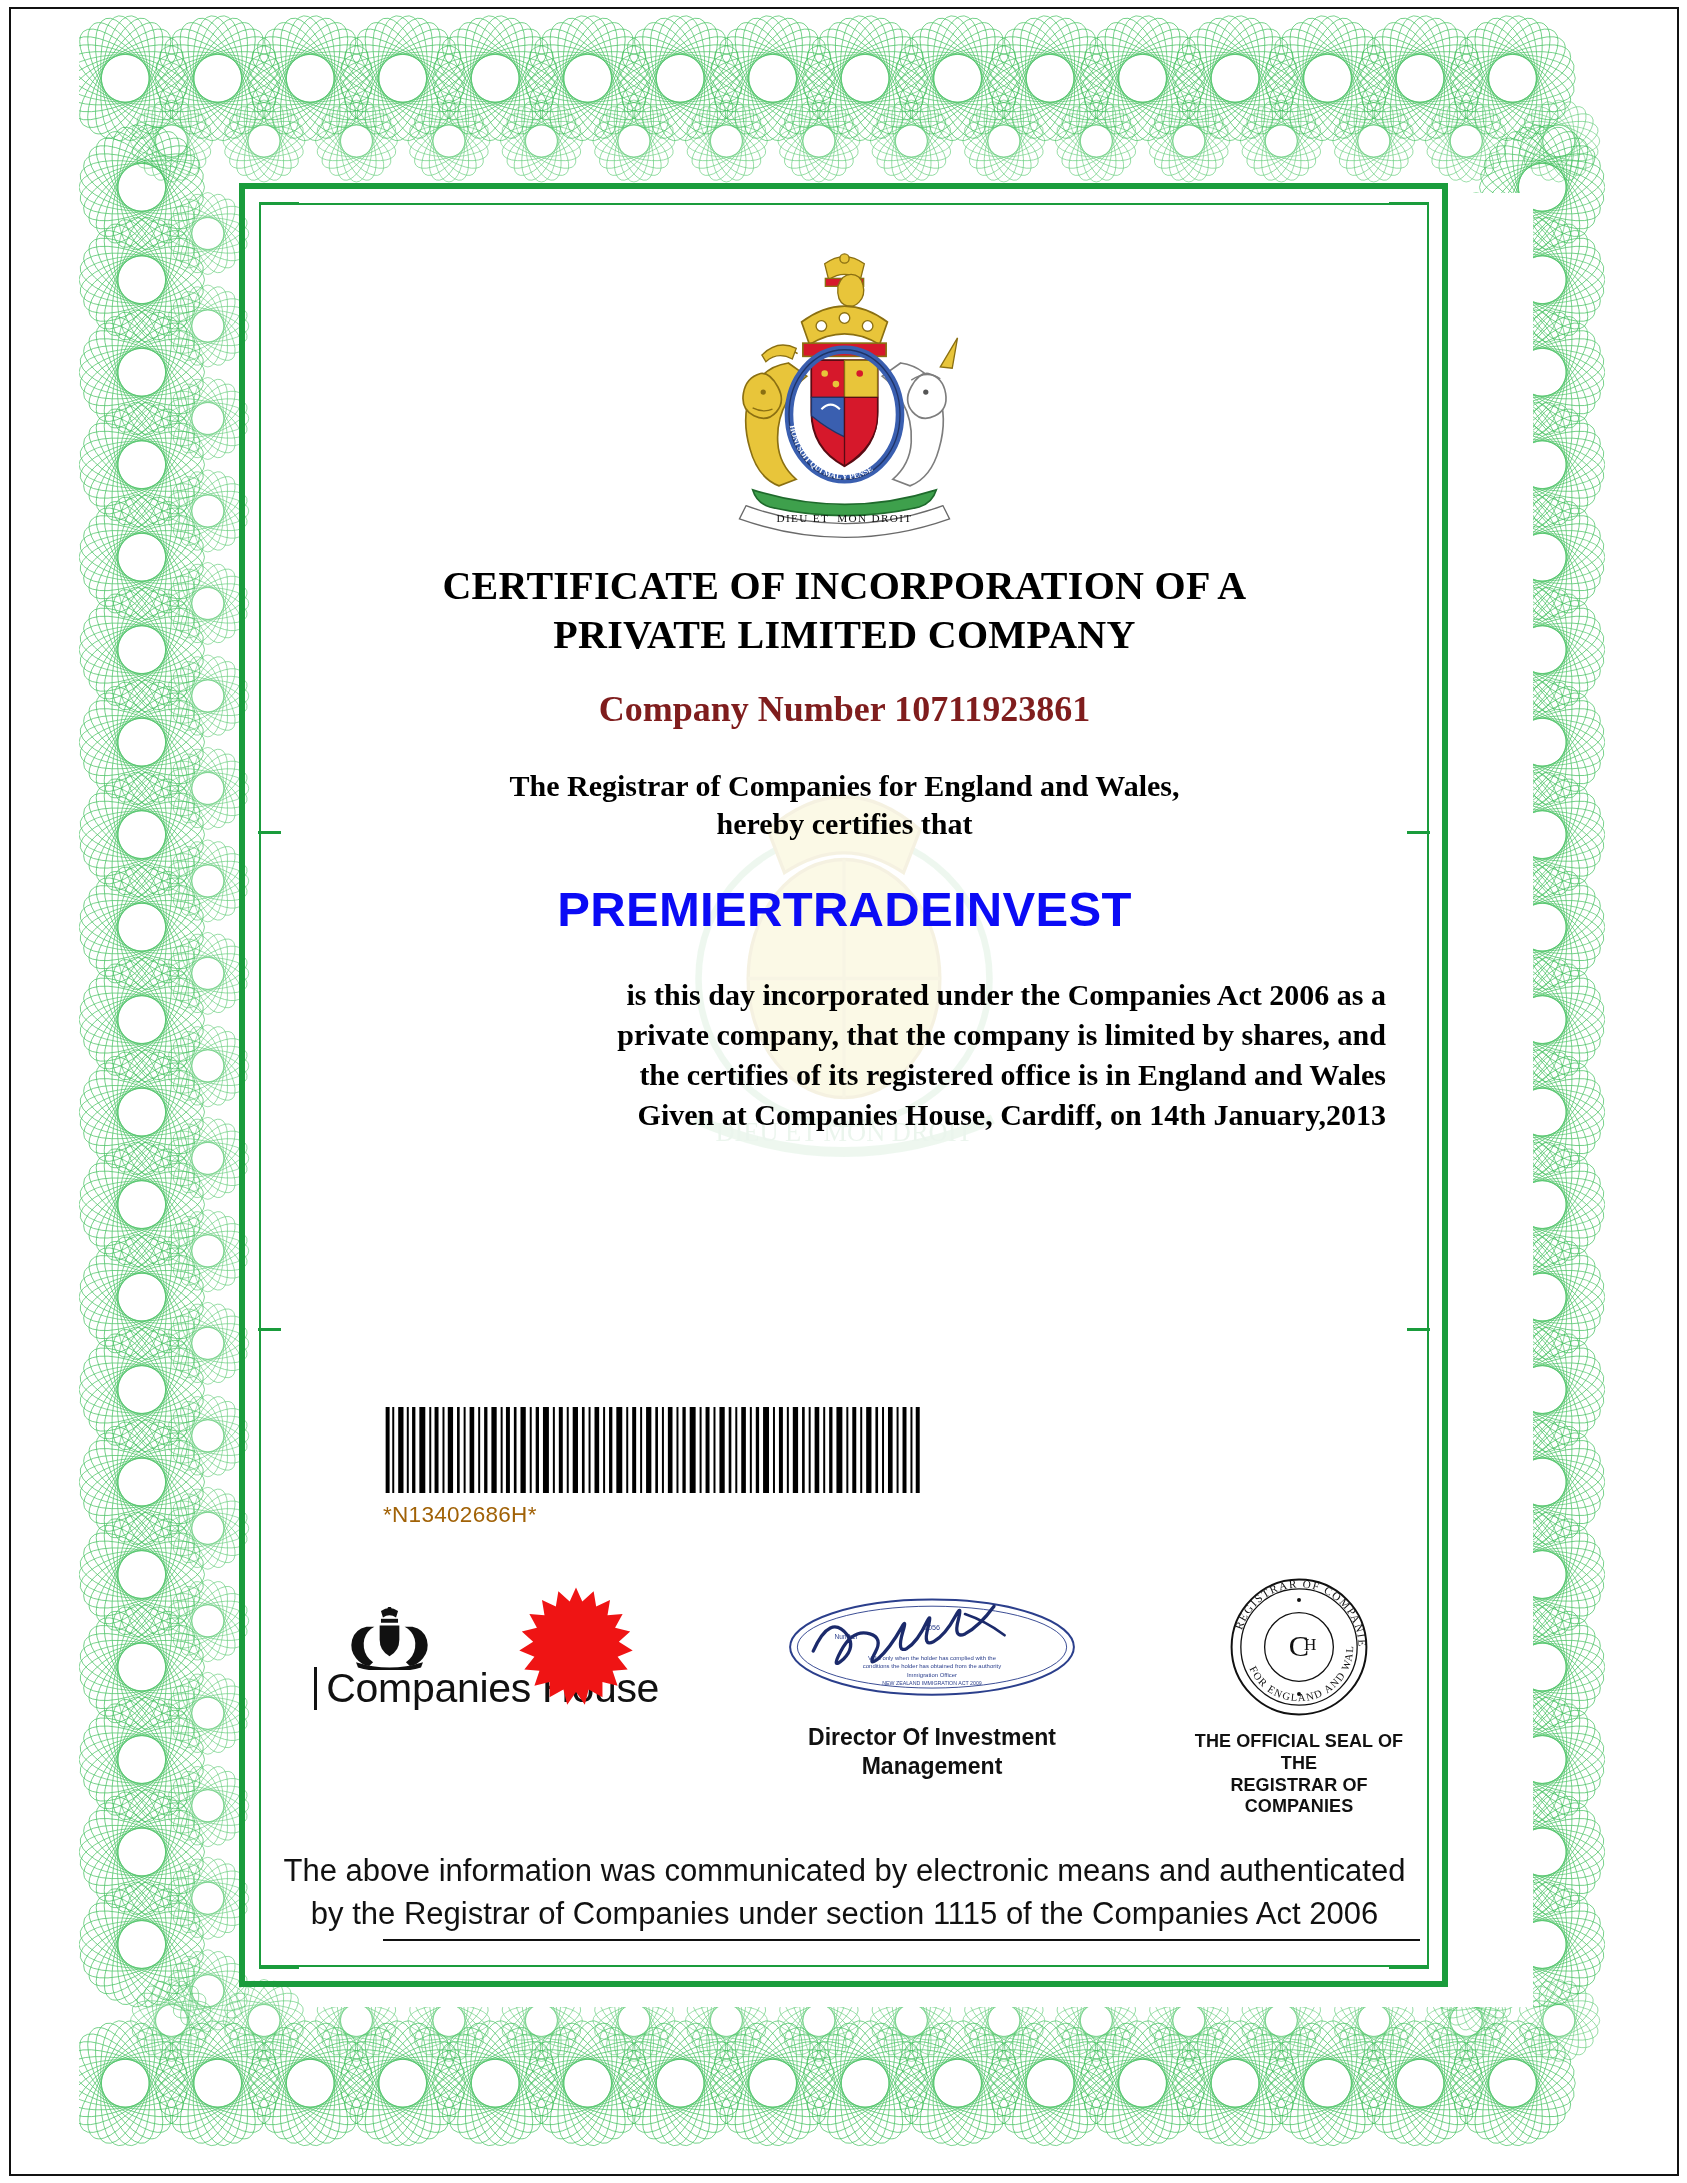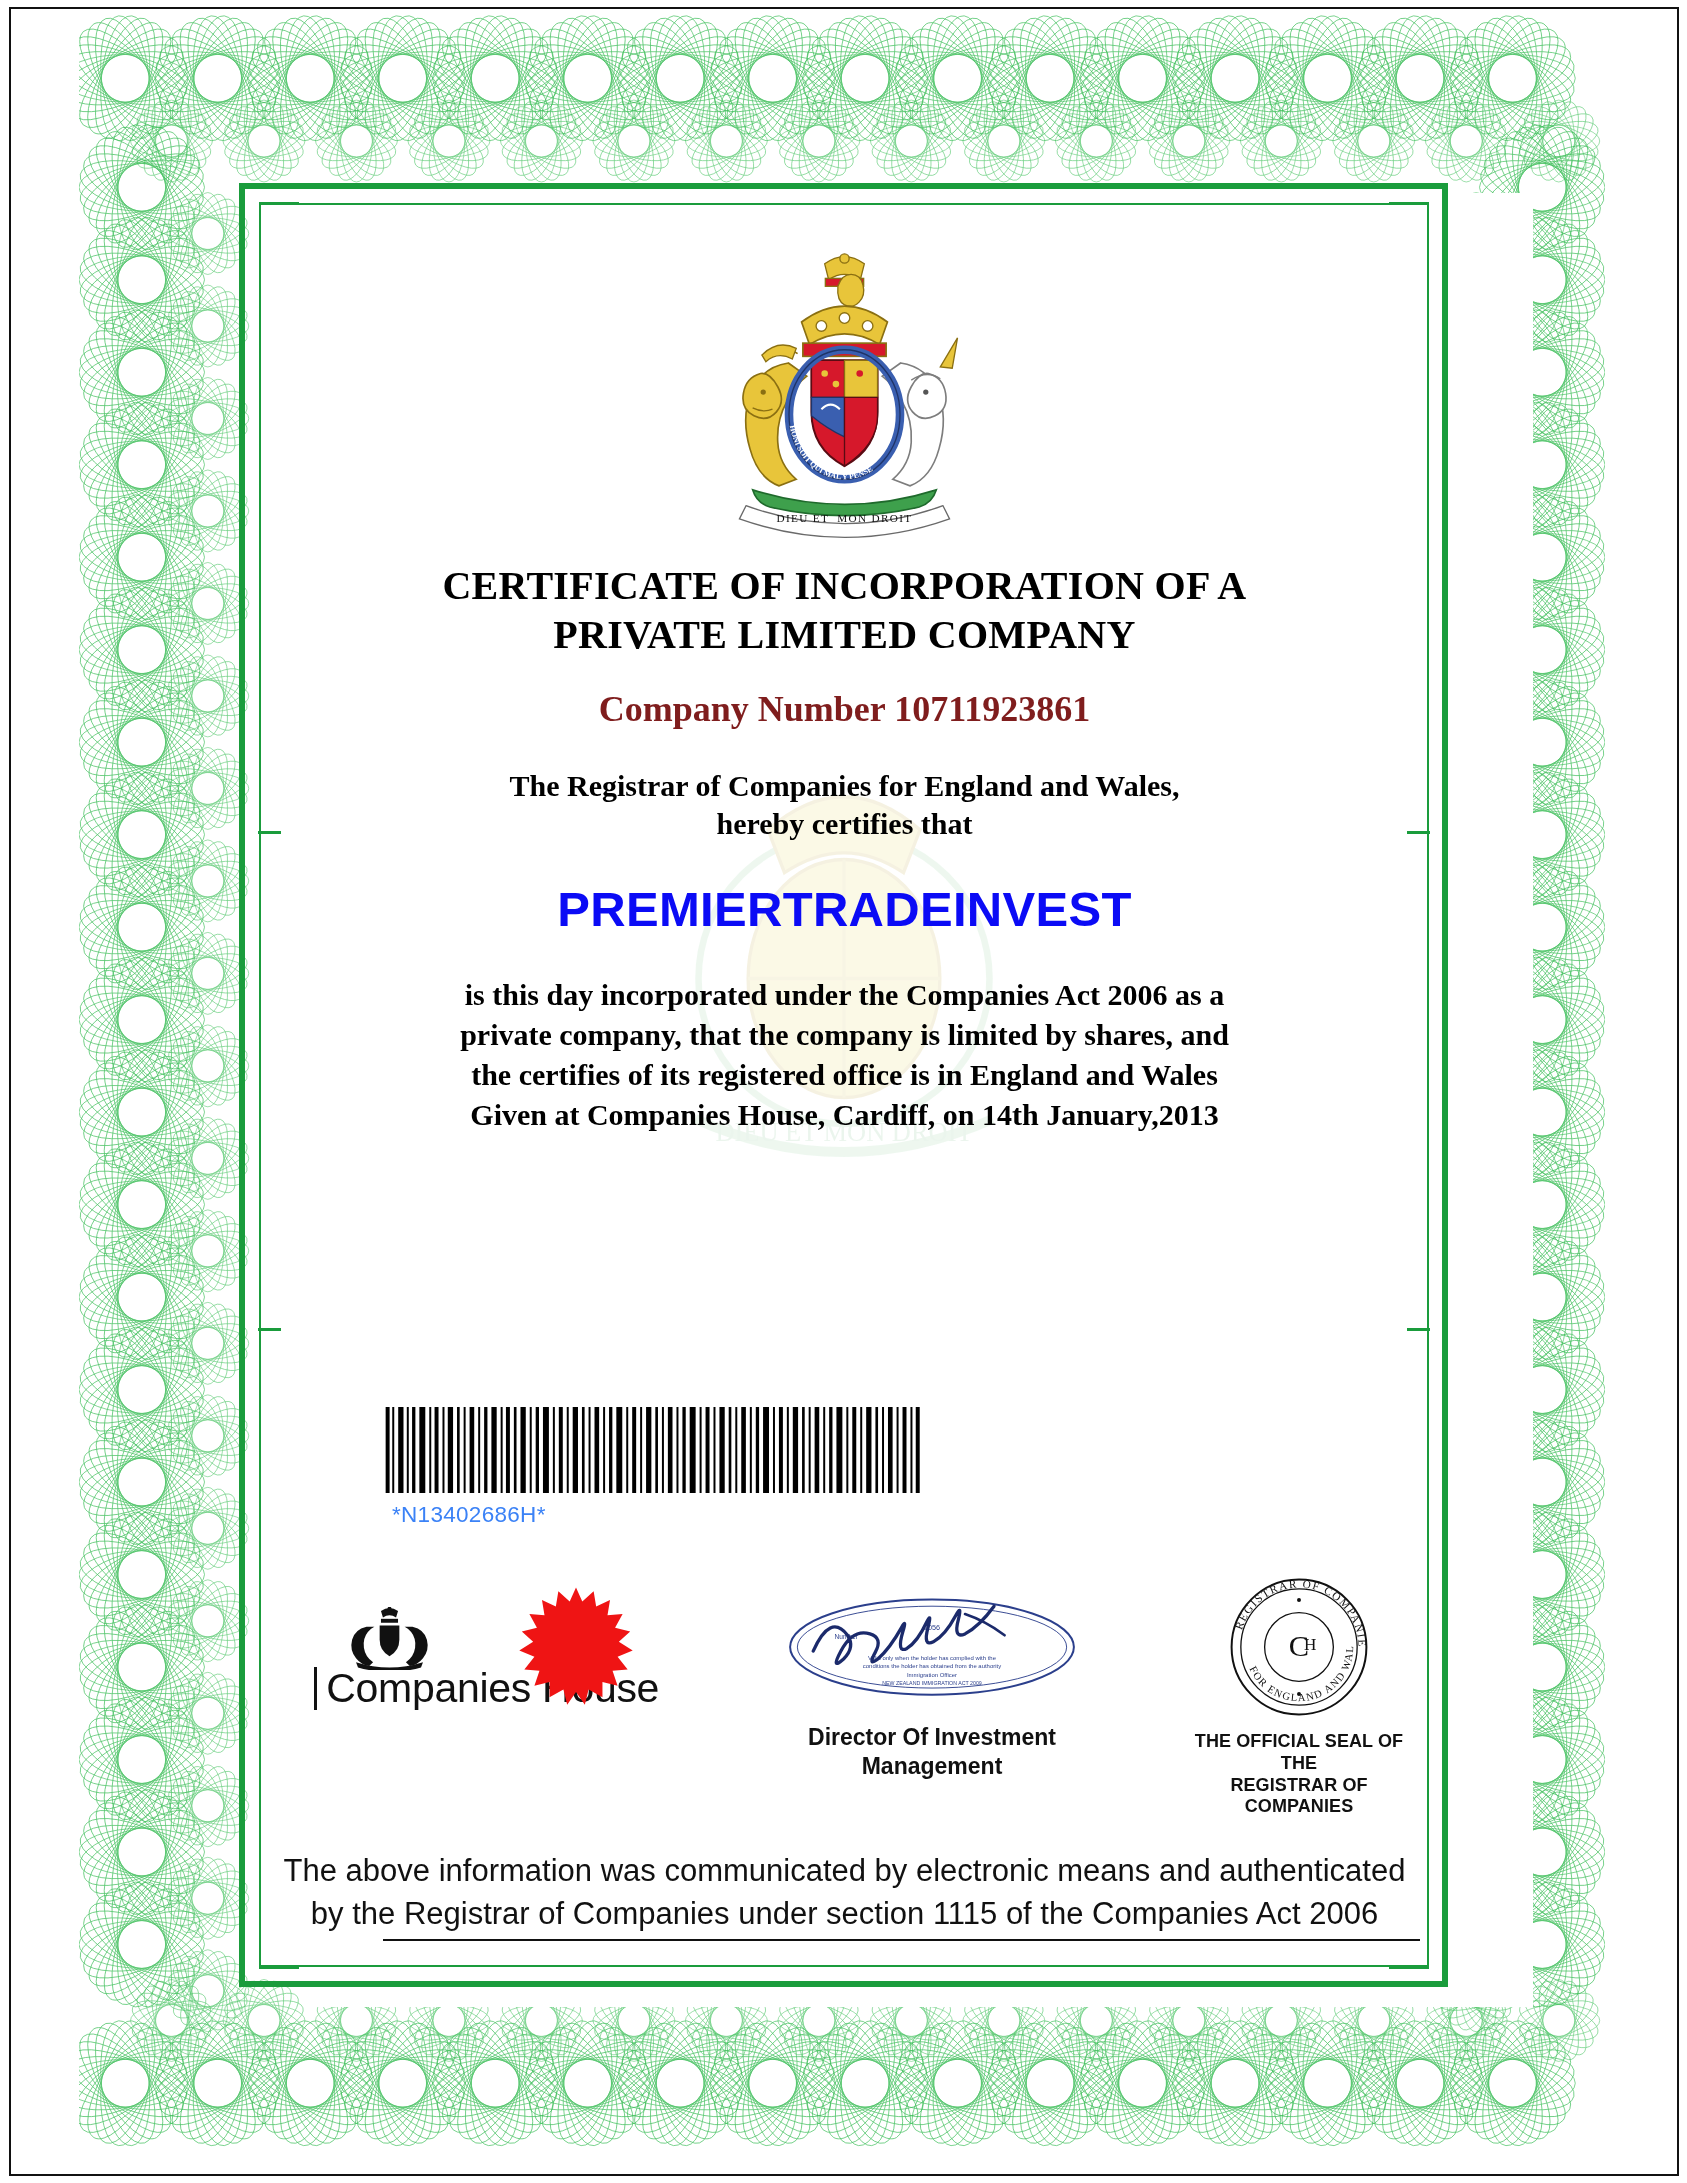--- a/index.html
+++ b/index.html
@@ -141,45 +141,44 @@
     letter-spacing: 0.3px;
     margin-top: 38px;
   }
 
   .body-text {
     font-size: 30px;
     font-weight: bold;
     line-height: 1.33;
     margin-top: 38px;
     color: #000;
-    text-align: center;
+    text-align: right;
     padding: 0 25px;
   }
   .body-text .l { display: block; }
 
   
   .barcode-block {
     position: absolute;
     left: 383px;
     top: 1407px;
     width: 542px;
     text-align: left;
   }
   .barcode {
     display: block;
     height: 86px;
     width: 542px;
   }
   .barcode-label {
     font-family: "Liberation Sans", sans-serif;
     font-size: 22.5px;
-    color: #3b82f6;
+    color: #a16207;
     margin-top: 9.3px;
     letter-spacing: 0.3px;
-    margin-left: 9px;
   }
 
   
   .sig-row {
     position: absolute;
     left: 278px;
     top: 1566px;
     width: 1137px;
     height: 238px;
   }

